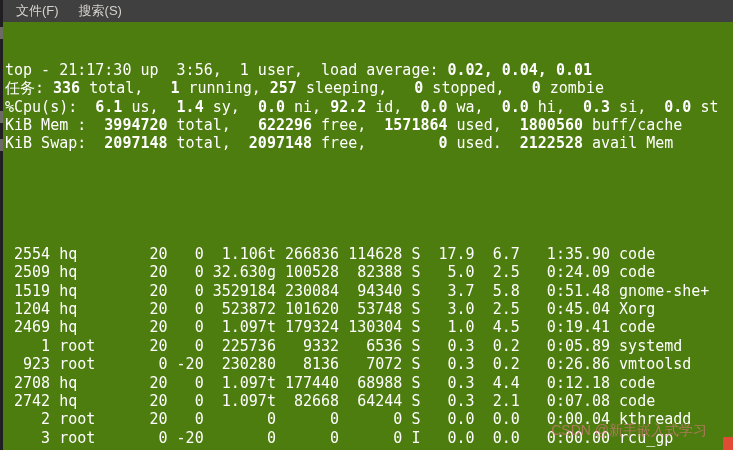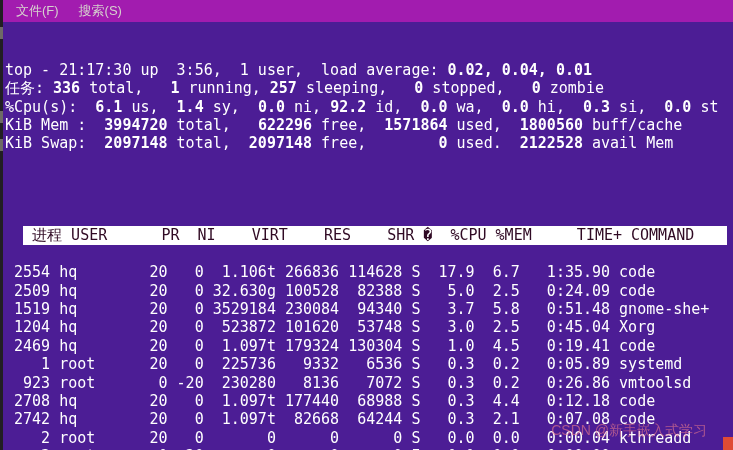--- a/index.html
+++ b/index.html
@@ -2,30 +2,30 @@
 <html><head>
 <meta charset="utf-8">
 <style>
   * { margin: 0; padding: 0; box-sizing: border-box; }
   html, body { width: 733px; height: 450px; overflow: hidden; background: #300a24; }
   body { font-family: "DejaVu Sans Mono", monospace; position: relative; }
 
   
   .menubar {
     position: absolute; top: 0; left: 0; width: 733px; height: 22px;
-    background: #a21caf; display: flex; align-items: center;
+    background: #404040; display: flex; align-items: center;
     padding-left: 6px; font-family: "Liberation Sans", "DejaVu Sans", sans-serif;
     font-size: 13px; color: #d6d2ce; z-index: 5;
   }
   .menu-item { padding: 2px 10px; cursor: default; white-space: nowrap; }
 
   
   .terminal {
     position: absolute; top: 22px; left: 0; right: 0; bottom: 0;
-    background: #4c1d95; color: #ffffff;
+    background: #4d7c0f; color: #ffffff;
     font-size: 15px; line-height: 18.4px;
     padding: 2px 0 0 5px; white-space: pre; overflow: hidden;
   }
   .tline { white-space: pre; height: 18.4px; }
   .tline .b { font-weight: bold; }
   .table-header {
     background: #ffffff; color: #300a24; white-space: pre;
     display: inline-block; height: 18.4px; min-width: 704px;
   }
   .prow { white-space: pre; height: 18.4px; }
@@ -50,21 +50,20 @@
 <body>
 
 <div class="menubar">
     <span class="menu-item">文件(F)</span>
     <span class="menu-item">搜索(S)</span>
   </div>
 
 <div class="terminal">
   <div><div class="tline"><span>top - 21:17:30 up  3:56,  1 user,  load average: </span><span class="b">0.02, 0.04, 0.01</span></div><div class="tline"><span>任务: </span><span class="b">336</span><span> total,   </span><span class="b">1</span><span> running, </span><span class="b">257</span><span> sleeping,   </span><span class="b">0</span><span> stopped,   </span><span class="b">0</span><span> zombie</span></div><div class="tline"><span>%Cpu(s):  </span><span class="b">6.1</span><span> us,  </span><span class="b">1.4</span><span> sy,  </span><span class="b">0.0</span><span> ni, </span><span class="b">92.2</span><span> id,  </span><span class="b">0.0</span><span> wa,  </span><span class="b">0.0</span><span> hi,  </span><span class="b">0.3</span><span> si,  </span><span class="b">0.0</span><span> st</span></div><div class="tline"><span>KiB Mem :  </span><span class="b">3994720</span><span> total,   </span><span class="b">622296</span><span> free,  </span><span class="b">1571864</span><span> used,  </span><span class="b">1800560</span><span> buff/cache</span></div><div class="tline"><span>KiB Swap:  </span><span class="b">2097148</span><span> total,  </span><span class="b">2097148</span><span> free,        </span><span class="b">0</span><span> used.  </span><span class="b">2122528</span><span> avail Mem</span></div></div>
   <div class="tline"> </div>
-  <div class="table-header"> 进程 USER      PR  NI    VIRT    RES    SHR �  %CPU %MEM     TIME+ COMMAND  </div>
   <div><div class="prow"> 2554 hq        20   0  1.106t 266836 114628 S  17.9  6.7   1:35.90 code</div><div class="prow"> 2509 hq        20   0 32.630g 100528  82388 S   5.0  2.5   0:24.09 code</div><div class="prow"> 1519 hq        20   0 3529184 230084  94340 S   3.7  5.8   0:51.48 gnome-she+</div><div class="prow"> 1204 hq        20   0  523872 101620  53748 S   3.0  2.5   0:45.04 Xorg</div><div class="prow"> 2469 hq        20   0  1.097t 179324 130304 S   1.0  4.5   0:19.41 code</div><div class="prow">    1 root      20   0  225736   9332   6536 S   0.3  0.2   0:05.89 systemd</div><div class="prow">  923 root       0 -20  230280   8136   7072 S   0.3  0.2   0:26.86 vmtoolsd</div><div class="prow"> 2708 hq        20   0  1.097t 177440  68988 S   0.3  4.4   0:12.18 code</div><div class="prow"> 2742 hq        20   0  1.097t  82668  64244 S   0.3  2.1   0:07.08 code</div><div class="prow">    2 root      20   0       0      0      0 S   0.0  0.0   0:00.04 kthreadd</div><div class="prow">    3 root       0 -20       0      0      0 I   0.0  0.0   0:00.00 rcu_gp</div></div>
 </div>
 
 <div class="edge-strip">
   <div class="edge-notch" style="top:27px;height:12px;"></div>
   <div class="edge-notch" style="top:111px;height:12px;"></div>
   <div class="edge-notch" style="top:139px;height:12px;"></div>
 </div>
 
 <div class="watermark">CSDN @新手嵌入式学习</div>

